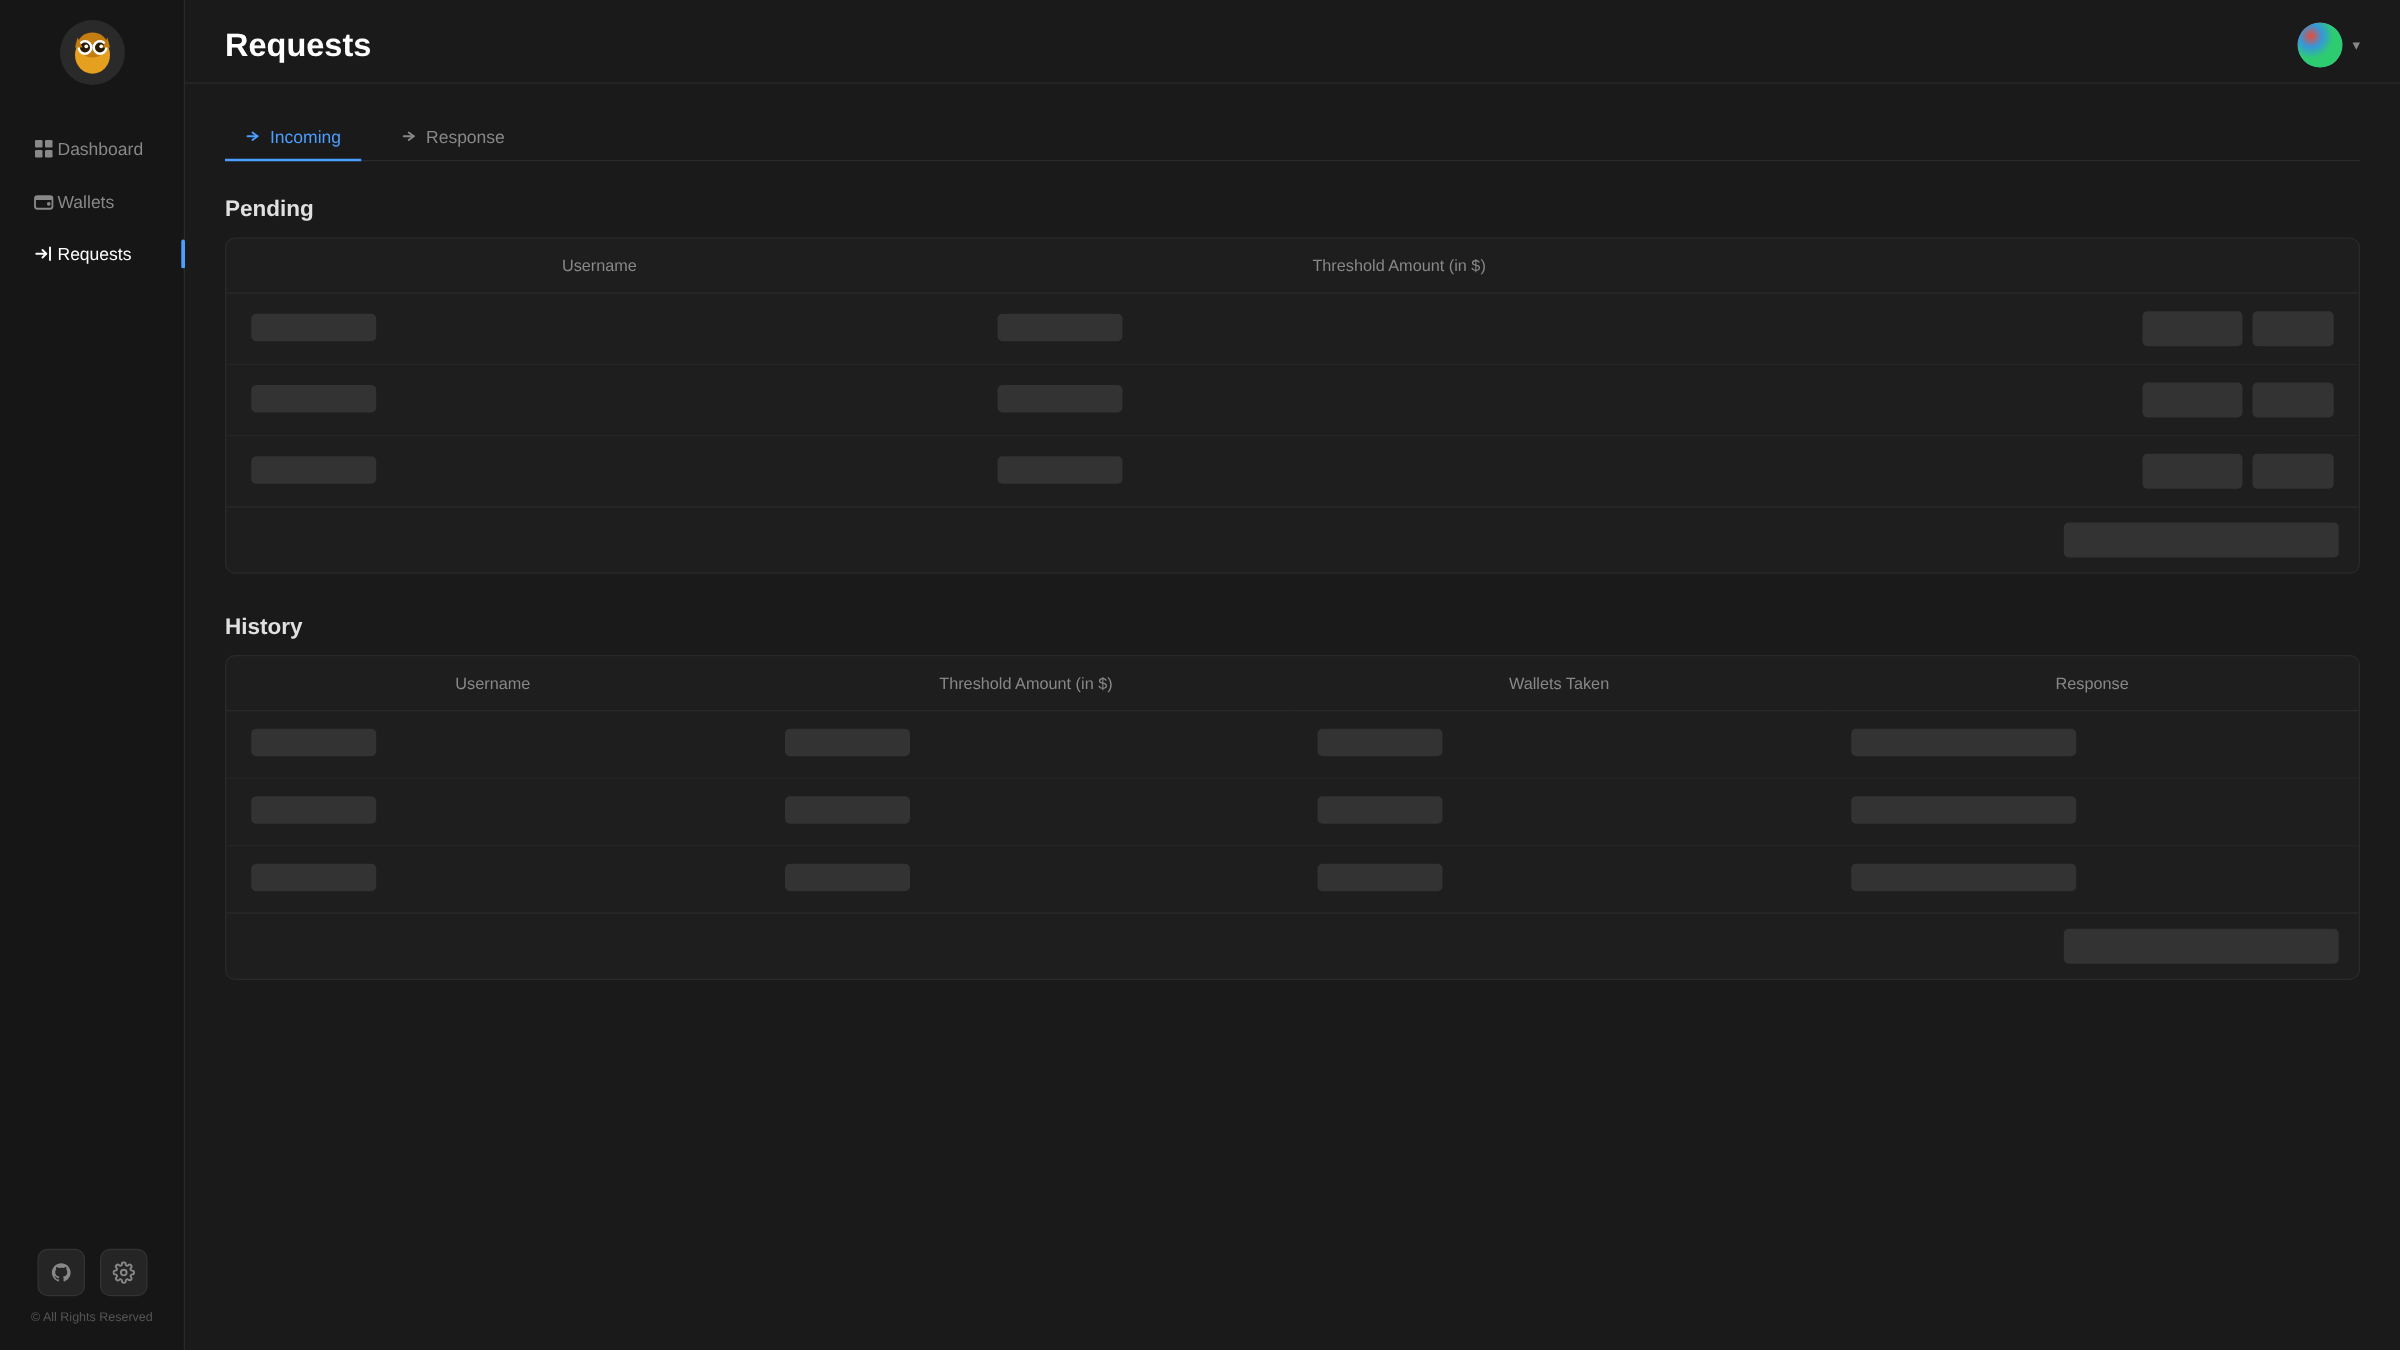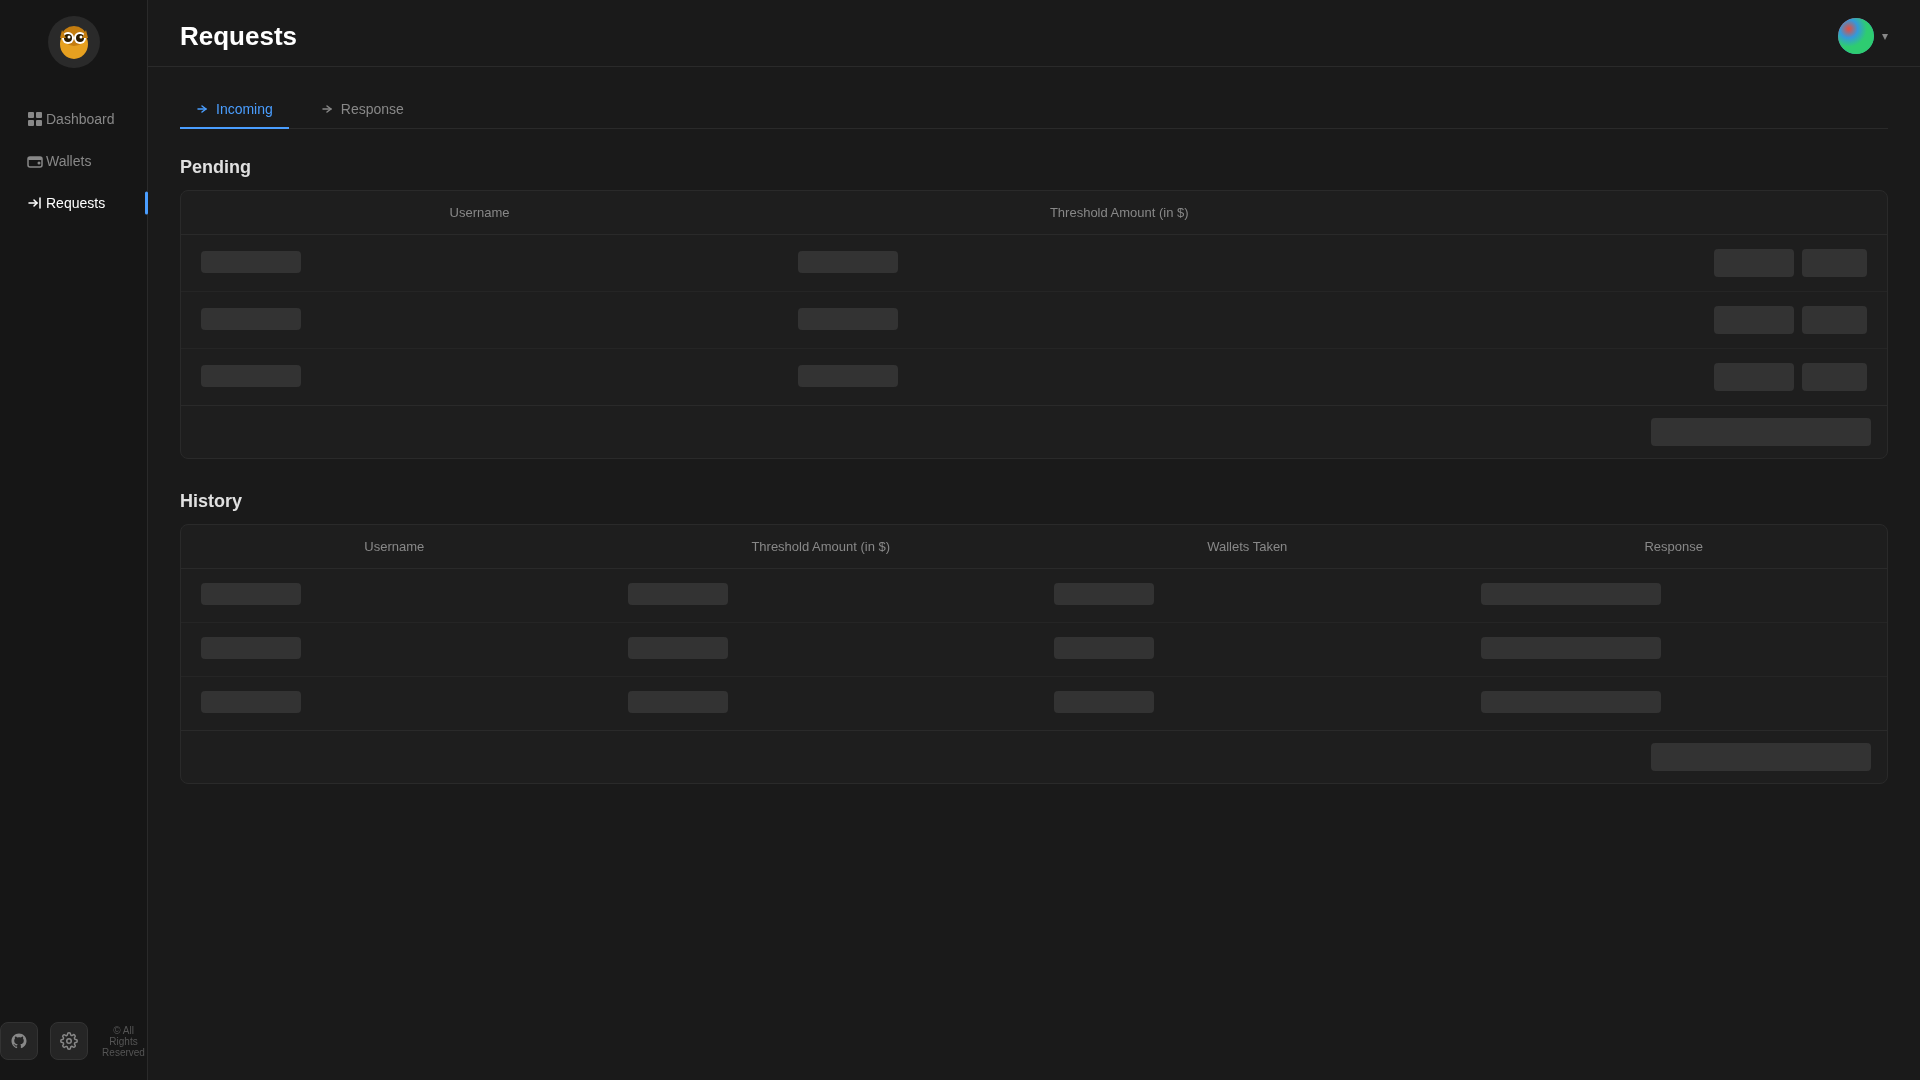--- a/index.html
+++ b/index.html
@@ -82,21 +82,21 @@
       align-items: center;
       justify-content: center;
       flex-shrink: 0;
     }
 
     .sidebar-bottom {
       margin-top: auto;
       padding-bottom: 20px;
       width: 100%;
       display: flex;
-      flex-direction: row;
+      flex-direction: column;
       align-items: center;
       gap: 12px;
     }
 
     .sidebar-bottom-icons {
       display: flex;
       gap: 12px;
     }
 
     .icon-btn {

